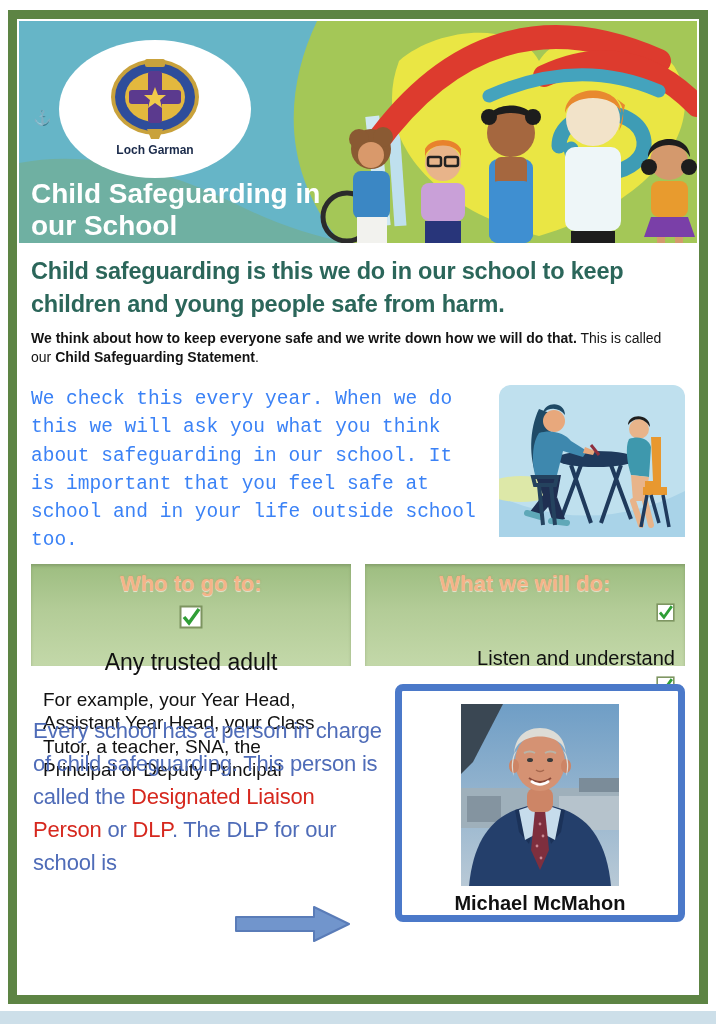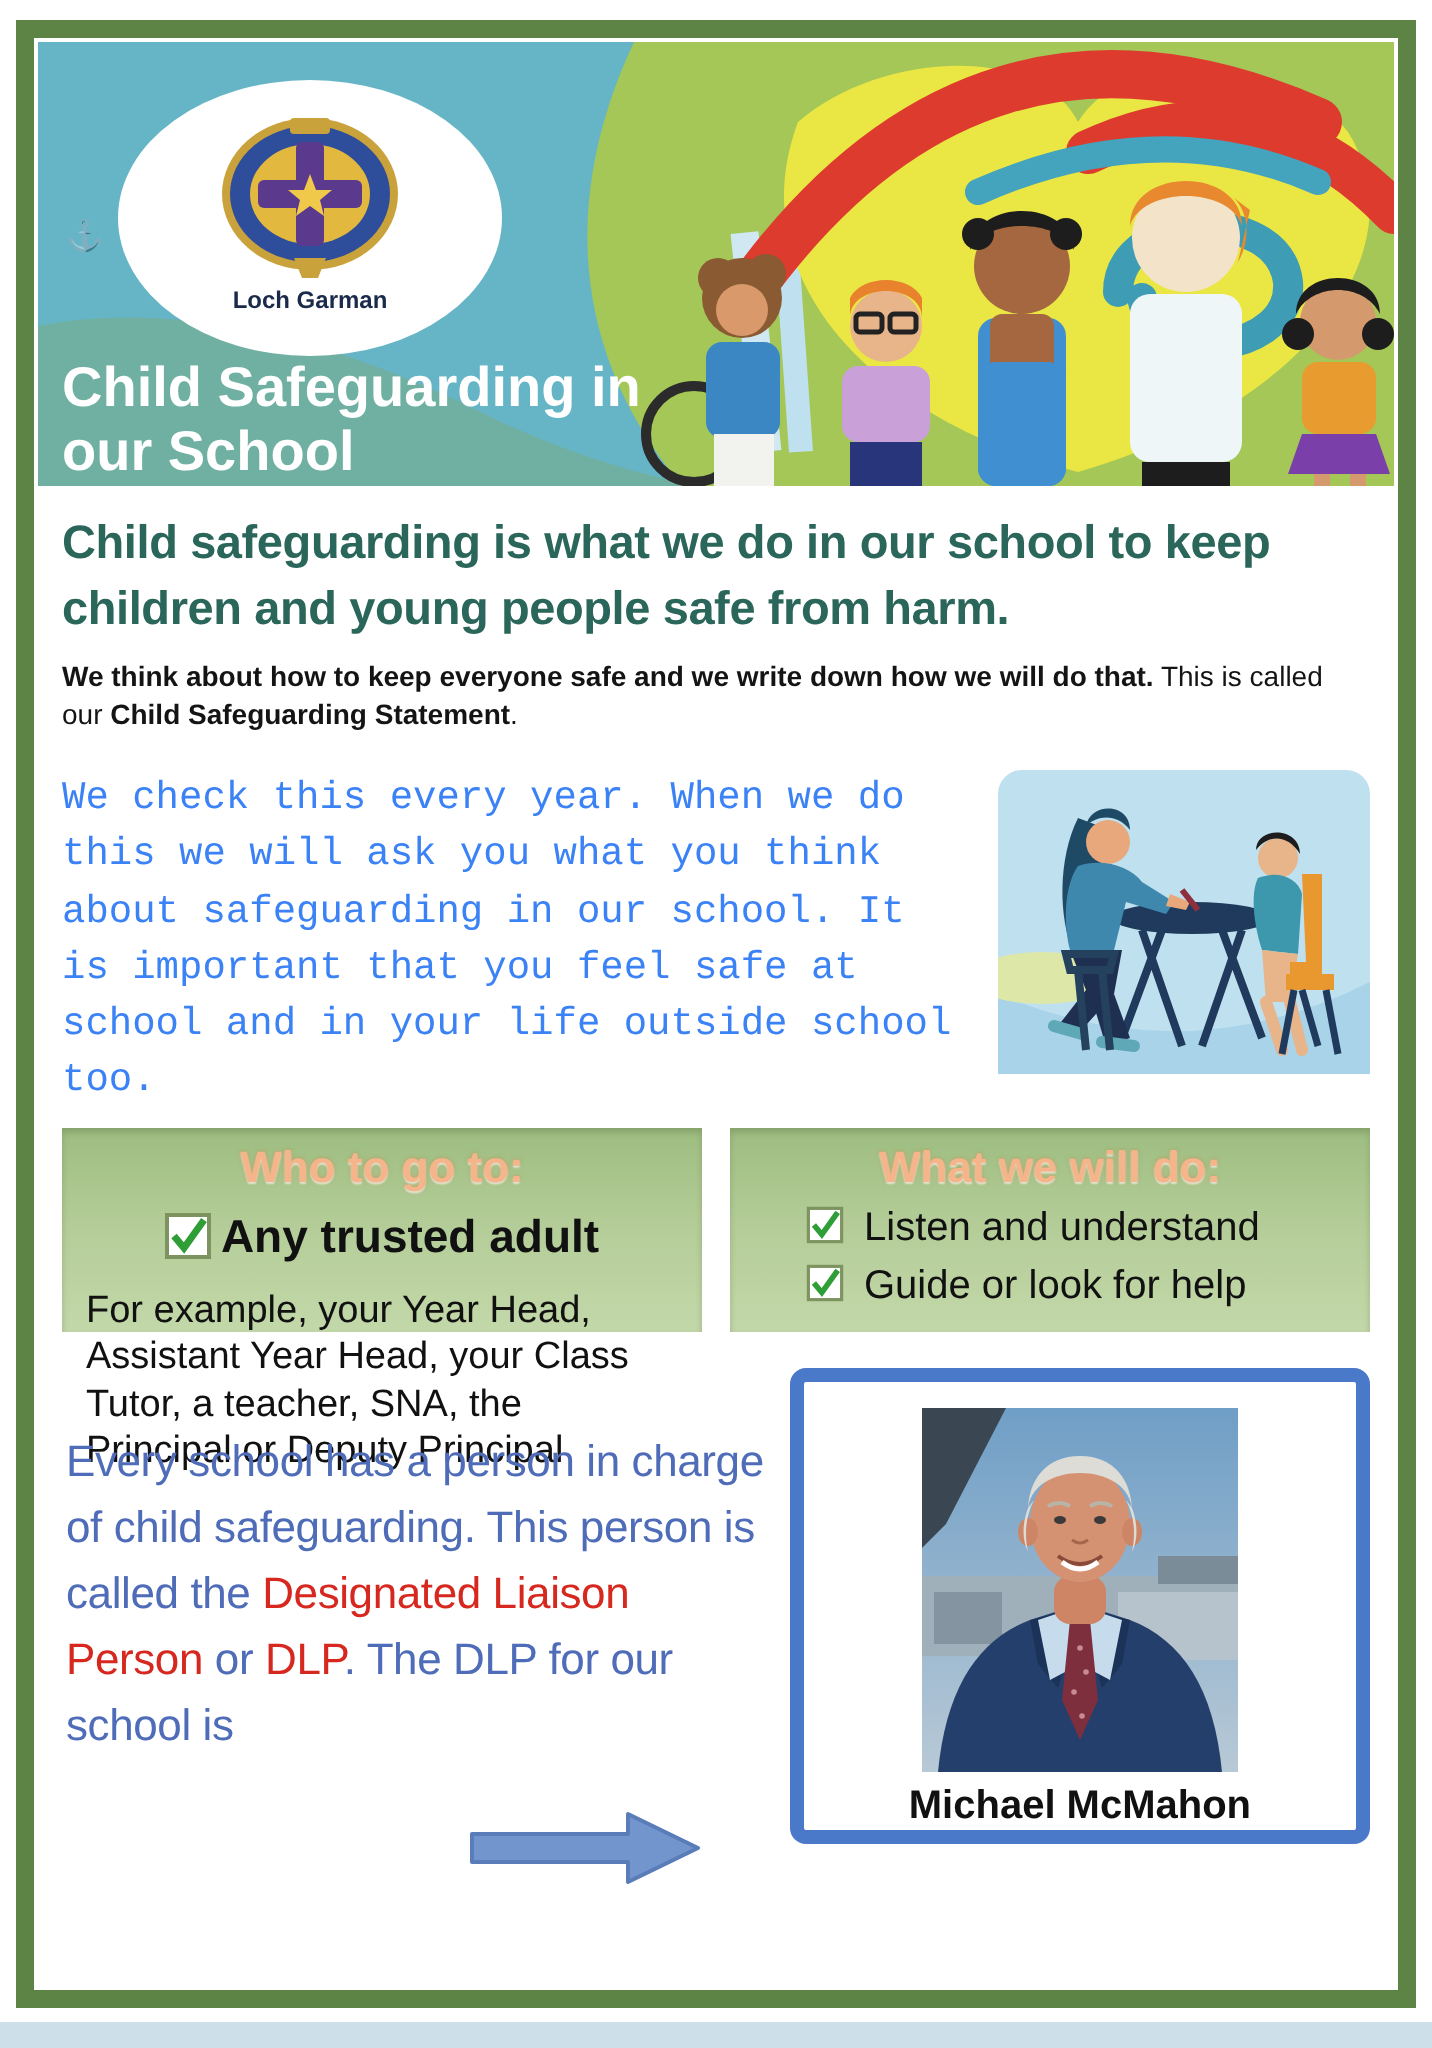--- a/index.html
+++ b/index.html
@@ -31,27 +31,27 @@
   .green-box{
     flex:1;height:102px;box-sizing:border-box;padding:7px 10px 0 10px;
     background:linear-gradient(180deg,#9dbd80 0%,#b3cc97 45%,#c3d8a9 100%);
     box-shadow:inset 0 2px 3px rgba(90,110,70,.35);
   }
   .box-title{
     text-align:center;font-weight:bold;font-size:22px;color:#f5b489;
     text-shadow:0 1px 1px rgba(255,255,255,.65), 0 0 2px rgba(205,120,60,.5);
   }
   .box-main-item{
-    display:flex;align-items:center;justify-content:center;gap:4px;
-    margin-top:8px;font-weight:bold;font-size:23px;color:#111;
+    display:flex;align-items:center;justify-content:center;gap:20px;
+    margin-top:8px;font-weight:normal;font-size:23px;color:#111;flex-direction:column;
   }
   .box-detail{margin-top:12px;font-size:19px;line-height:1.23;color:#111;padding:0 2px;}
   .box-item{
-    display:flex;align-items:flex-start;gap:10px;margin:6px 0 0 28px;
-    font-size:20px;color:#111;
+    display:flex;align-items:flex-end;gap:25px;margin:6px 0 0 28px;
+    font-size:20px;color:#111;flex-direction:column;
   }
   .box-item:first-of-type{margin-top:10px;}
   .cbx{flex:0 0 auto;}
 
   .bottom-row{display:flex;margin:18px 14px 0 16px;}
   .dlp-text{
     width:360px;margin-top:30px;font-size:22px;font-weight:normal;
     color:#4f6cb8;line-height:1.5;letter-spacing:-0.2px;
   }
   .dlp-text .red{color:#d6281e;}
@@ -145,21 +145,21 @@
         <text x="136" y="133" text-anchor="middle" font-size="12" font-weight="bold" fill="#1a2a4a">Loch Garman</text>
       </g>
 
       <g>
         <text x="12" y="182" font-size="28" font-weight="bold" fill="#ffffff">Child Safeguarding in</text>
         <text x="12" y="214" font-size="28" font-weight="bold" fill="#ffffff">our School</text>
       </g>
     </svg>
   </div>
 
-  <div class="main-heading">Child safeguarding is what we do in our school to keep children and young people safe from harm.</div>
+  <div class="main-heading">Child safeguarding is this we do in our school to keep children and young people safe from harm.</div>
 
   <div class="intro"><span class="b">We think about how to keep everyone safe and we write down how we will do that.</span><span> This is called our </span><span class="b">Child Safeguarding Statement</span><span>.</span></div>
 
   <div class="para-section">
     <svg class="meeting" viewBox="0 0 186 152">
       <rect x="0" y="0" width="186" height="152" rx="12" fill="#bfe0ee"></rect>
       <path d="M0,112 Q95,152 186,106 L186,152 L0,152 Z" fill="#a9d3e8"></path>
       <ellipse cx="22" cy="104" rx="36" ry="13" fill="#dde8a8"></ellipse>
 
       <ellipse cx="97" cy="74" rx="40" ry="8" fill="#1f3a5c"></ellipse>

